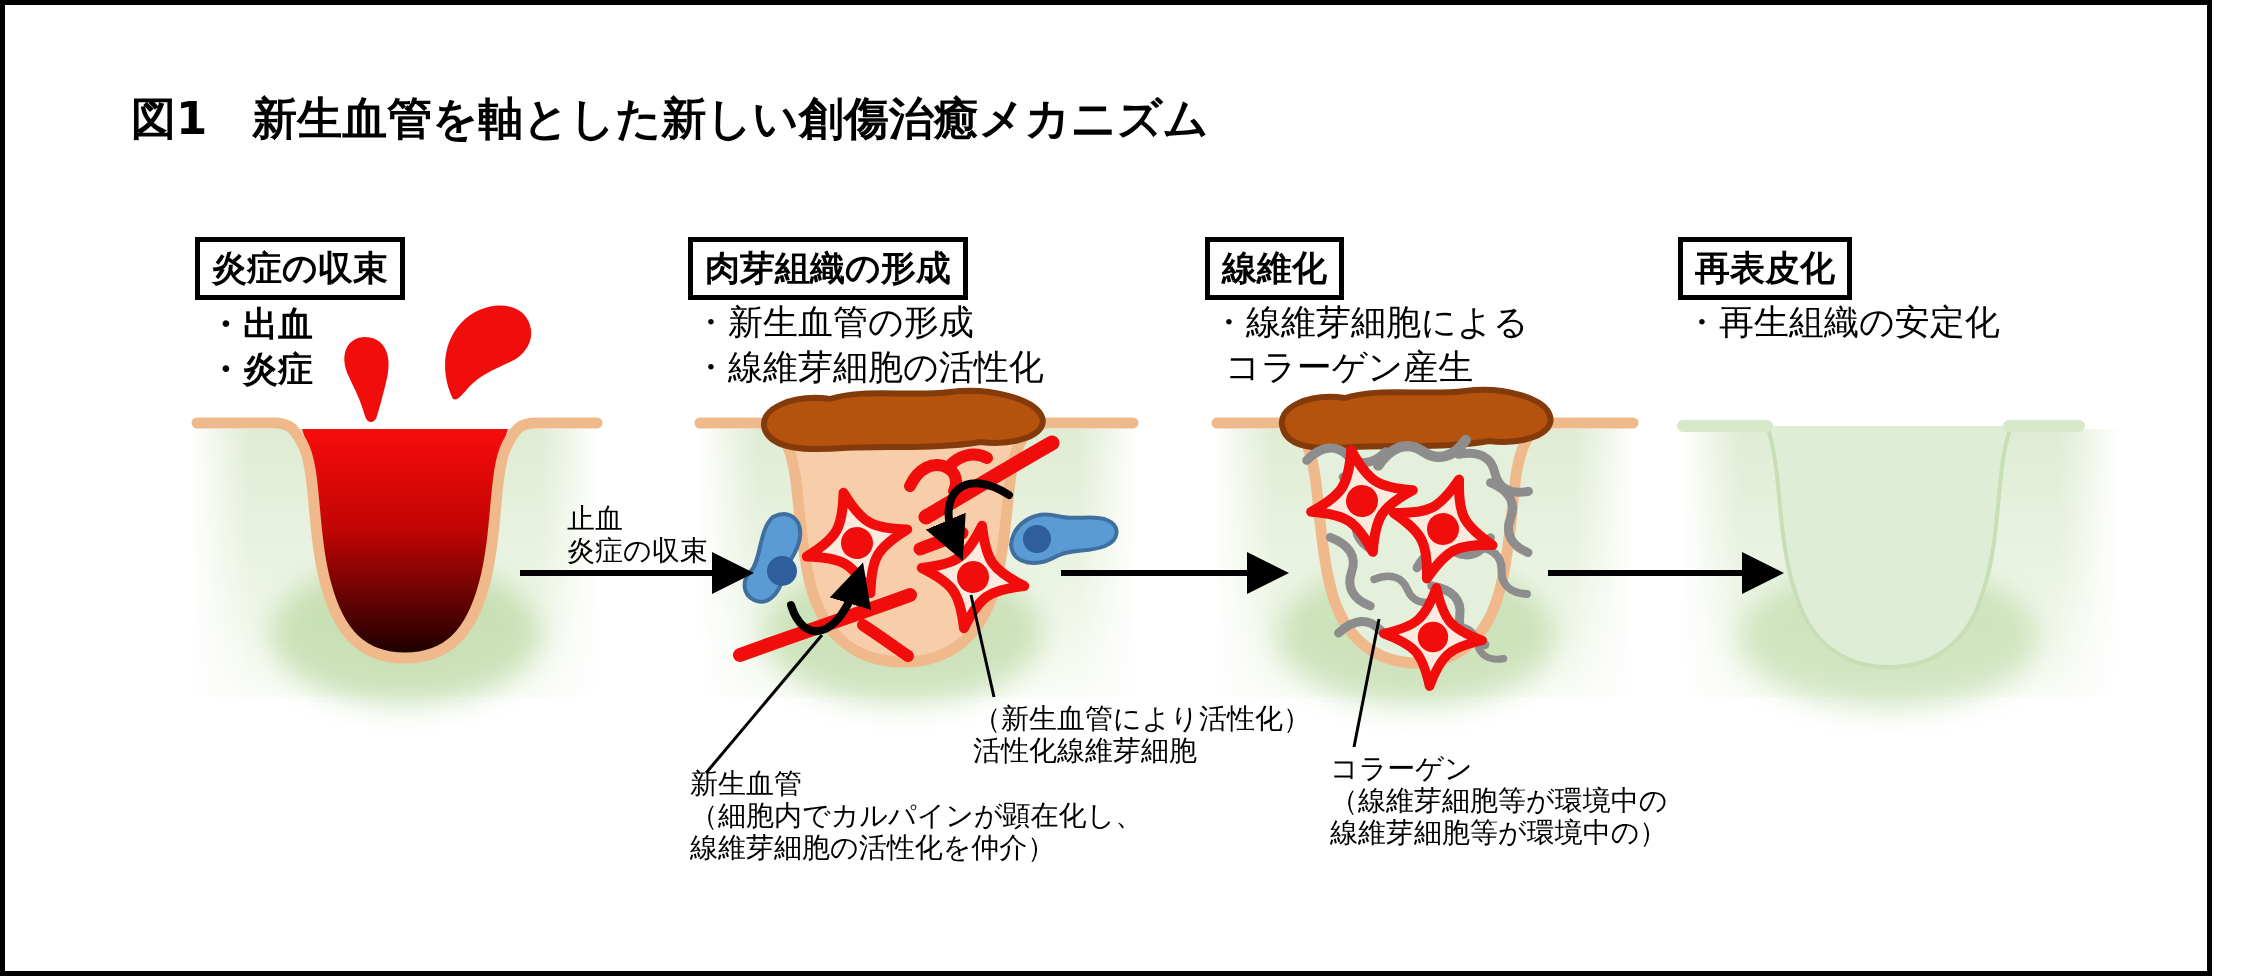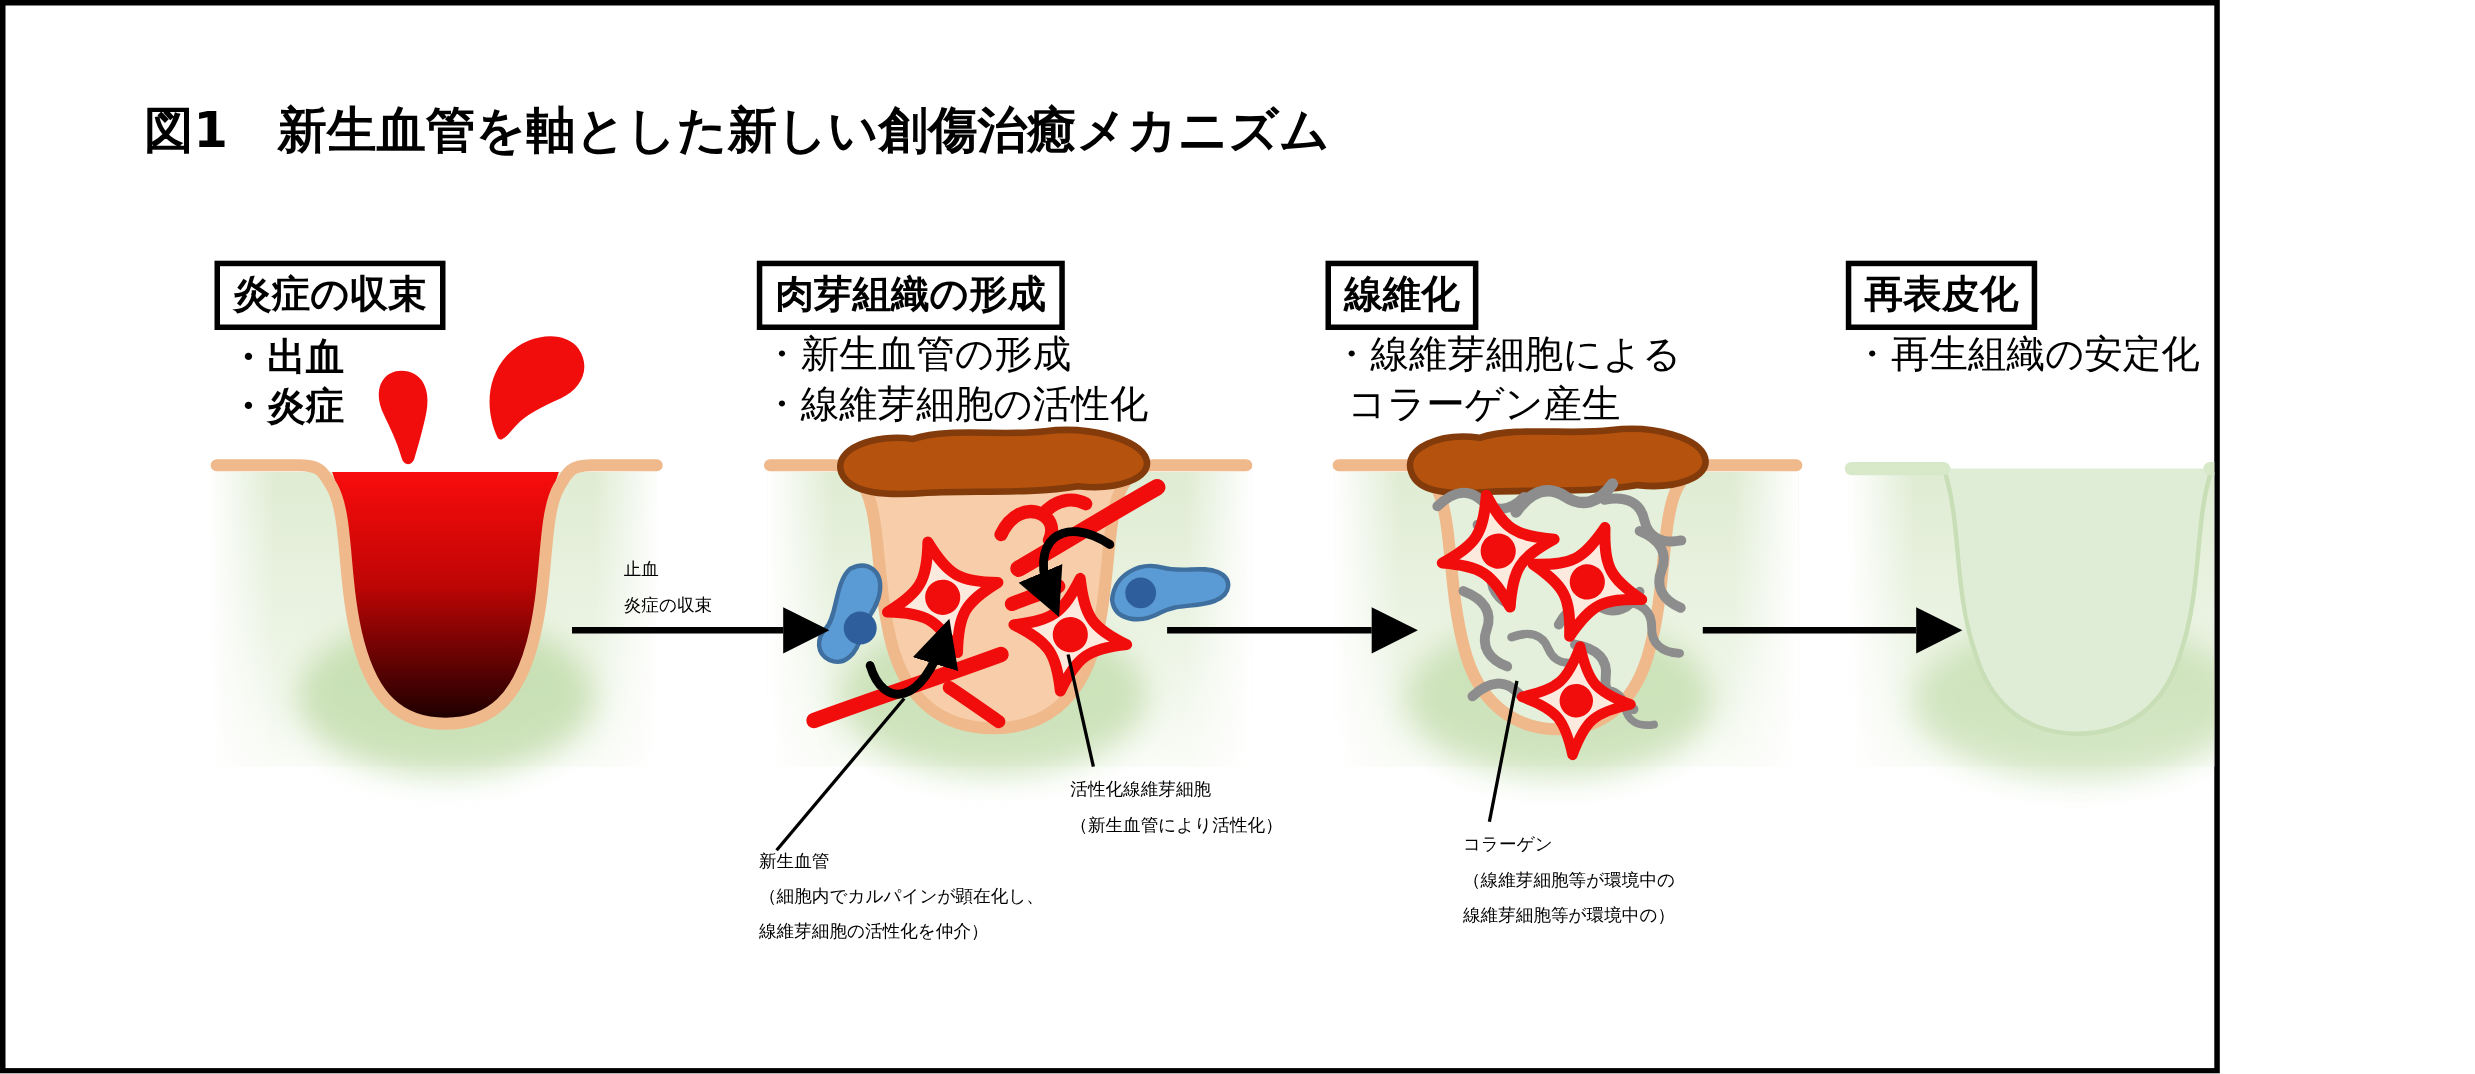--- a/index.html
+++ b/index.html
@@ -1,31 +1,31 @@
 <!DOCTYPE html>
 <html><head>
 <meta charset="utf-8">
 <style>
   html,body{margin:0;padding:0;background:#ffffff;}
   #canvas{
-    position:relative;width:2018px;height:976px;background:#fff;
+    position:relative;width:2212px;height:976px;background:#fff;
     border:5px solid #000;box-sizing:border-box;overflow:hidden;
     font-family:"DejaVu Sans","Liberation Sans",sans-serif;color:#000;
   }
   #art{position:absolute;left:0;top:0;}
   .title{position:absolute;left:126px;top:84px;font-size:45px;font-weight:bold;white-space:nowrap;}
   .stage-box{
     position:absolute;border:5px solid #000;background:#fff;
     padding:5px 12px;font-size:35px;font-weight:bold;line-height:1.22;white-space:nowrap;
   }
   .bullets{position:absolute;font-size:35px;line-height:45px;white-space:nowrap;font-family:Liberation Mono, monospace;}
   .bullets.bold{font-weight:bold;}
   .bullets span{display:block;}
   .bullets .indent{padding-left:14px;}
-  .note{position:absolute;font-size:16px;line-height:32px;white-space:nowrap;font-family:Liberation Serif, serif;}
+  .note{position:absolute;font-size:28px;line-height:32px;white-space:nowrap;}
   .note span{display:block;}
 </style>
 </head>
 <body>
 
 <div id="canvas">
 
   <svg id="art" width="2240" height="966" viewBox="0 0 2240 966">
     <defs>
       <linearGradient id="bloodGrad" x1="0" y1="0" x2="0" y2="1">
@@ -200,22 +200,22 @@
     <span>止血</span>
     <span>炎症の収束</span>
   </div>
 
   <div class="note" style="left:685px;top:763px;">
     <span>新生血管</span>
     <span>（細胞内でカルパインが顕在化し、</span>
     <span>線維芽細胞の活性化を仲介）</span>
   </div>
   <div class="note" style="left:968px;top:698px;">
+    <span>（新生血管により活性化）</span>
     <span>活性化線維芽細胞</span>
-    <span>（新生血管により活性化）</span>
   </div>
   <div class="note" style="left:1325px;top:748px;">
     <span>コラーゲン</span>
     <span>（線維芽細胞等が環境中の</span>
     <span>線維芽細胞等が環境中の）</span>
   </div>
 
 </div>
 
 </body></html>

